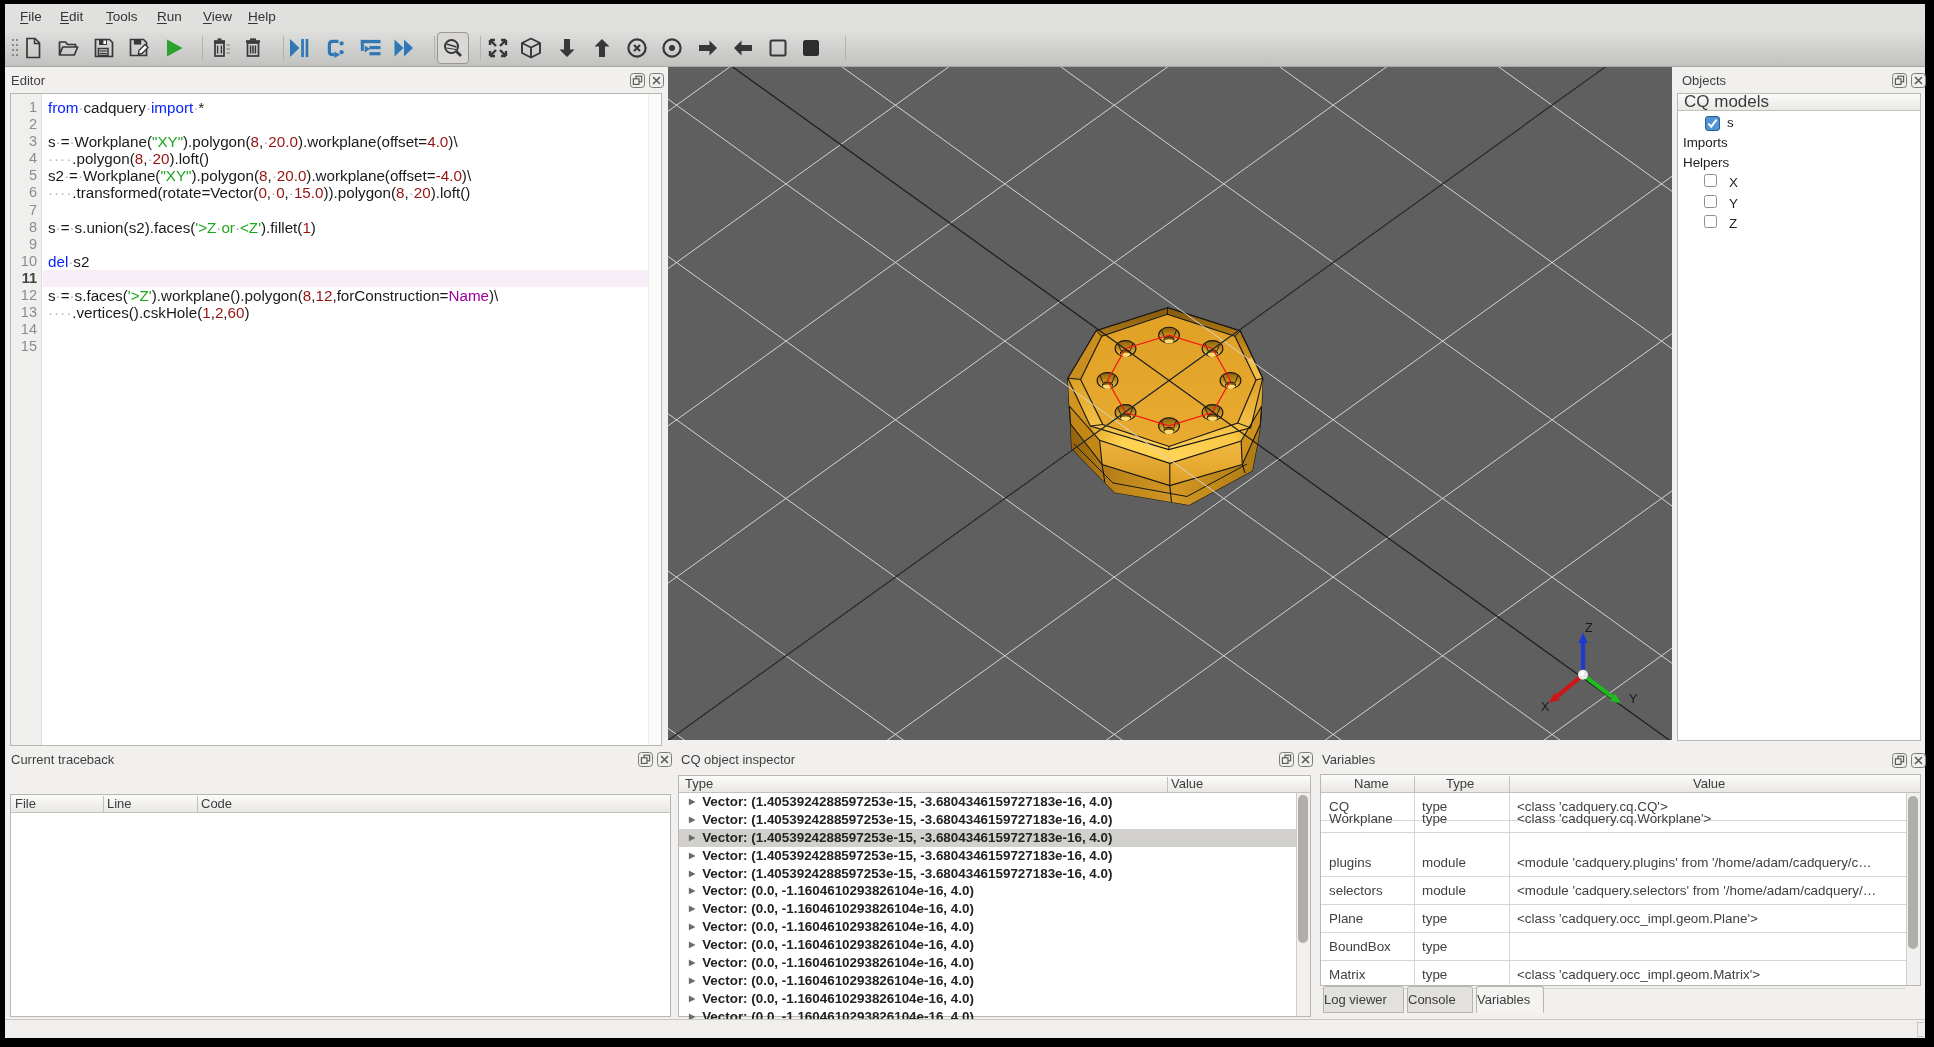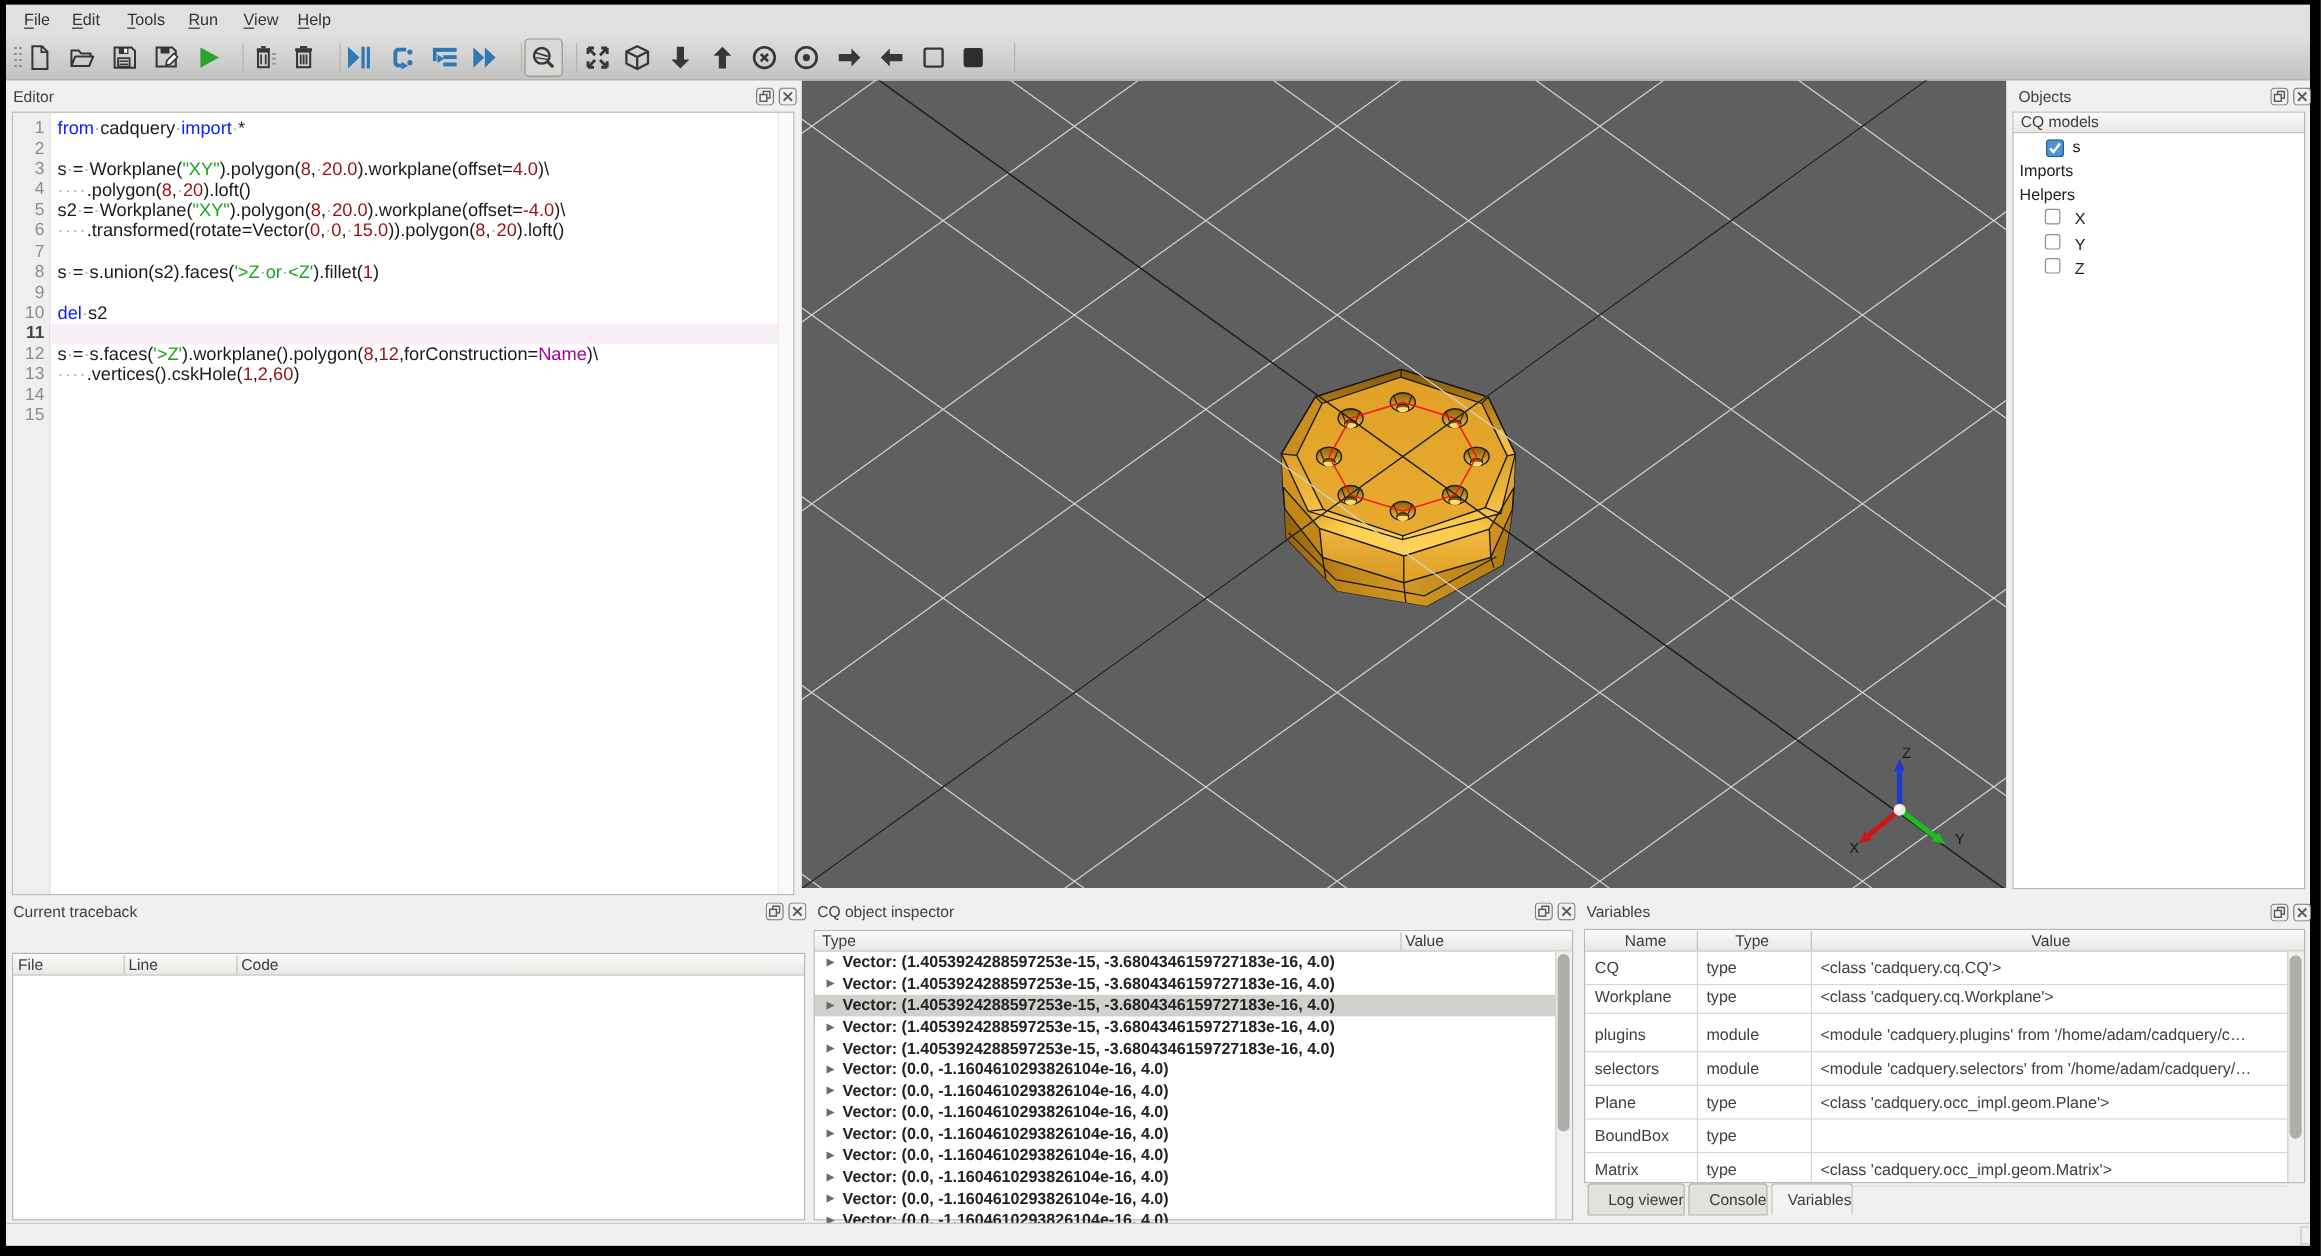--- a/index.html
+++ b/index.html
@@ -6,41 +6,41 @@
 .win { position:absolute; left:5px; top:4px; width:1920px; height:1034px; background:#f1f0ee; }
 .menubar { position:absolute; left:5px; top:4px; width:1920px; height:26px;
   background:#e0e0df; font-size:13.5px; color:#333333; }
 .menubar span { position:absolute; top:5px; }
 .menubar u { text-decoration:underline; text-underline-offset:2px; }
 .toolbar { position:absolute; left:5px; top:30px; width:1920px; height:37px;
   background:linear-gradient(#dfdfde,#c2c2c0); border-bottom:1px solid #a9a8a5; }
 .dock-title { position:absolute; font-size:13px; color:#3f3f3f; }
 .panel { position:absolute; background:#fff; border:1px solid #b8b7b4; }
 .hdr { background:linear-gradient(#fbfbfa,#e9e7e4); border-bottom:1px solid #c3c1be;
-  font-size:13px; color:#3c3c3c; }
+  font-size:17px; color:#3c3c3c; }
 .ed { position:absolute; left:10px; top:93px; width:652px; height:653px; background:#fff;
   border:1px solid #b8b7b4; overflow:hidden; }
 .gutter { position:absolute; left:0; top:0; width:31px; height:100%; background:#efefee;
   border-right:1px solid #e0e0df; }
 .ln { height:17.1px; line-height:17.1px; text-align:right; padding-right:4px;
   color:#8c8c8c; font-size:14.5px; }
 .codes { position:absolute; left:37px; top:0; right:14px; }
 .cl { height:17.1px; line-height:17.1px; font-size:15.2px; color:#1a1a1a; white-space:pre; }
 .cl i { color:#adadad; font-style:normal; }
 .k { color:#0a24fb; } .s { color:#1ca61c; } .n { color:#961212; }
 .t { color:#a000a0; } .d { color:#b4b4b4; letter-spacing:1px; }
 .hl { position:absolute; left:32px; width:616px; height:17px; background:#f7eef7; }
 .tri { color:#6a6a6a; font-size:8px; vertical-align:2px; margin-right:7px; }
 .vrow { height:17.9px; line-height:17.9px; font-size:13.4px; color:#222; padding-left:10px;
   white-space:nowrap; overflow:hidden;font-weight:bold; }
 .varrow { position:absolute; left:0; width:100%; height:28px; line-height:28px; font-size:13.4px;
   color:#404040; border-bottom:1px solid #d8d6d3; }
 .vc1 { position:absolute; left:8px; } .vc2 { position:absolute; left:101px; }
 .vc3 { position:absolute; left:196px; width:385px; white-space:nowrap; overflow:hidden; }
-.tab { position:absolute; top:0; height:27px; line-height:26px; text-align:right; font-size:13px;
+.tab { position:absolute; top:0; height:27px; line-height:26px; text-align:left; font-size:13px;
   color:#3c3c3c; background:#e3e1de; border:1px solid #b5b4b1; border-radius:3px 3px 0 0; }
 </style></head><body>
 <div class="win"></div>
 
 <div class="menubar">
 <span style="left:15px"><u>F</u>ile</span>
 <span style="left:55px"><u>E</u>dit</span>
 <span style="left:101px"><u>T</u>ools</span>
 <span style="left:152px"><u>R</u>un</span>
 <span style="left:198px"><u>V</u>iew</span>
@@ -468,21 +468,21 @@
   <div style="position:absolute;left:125px;top:1px;font-size:13px;color:#3c3c3c">Type</div>
   <div style="position:absolute;left:372px;top:1px;font-size:13px;color:#3c3c3c">Value</div>
   <div style="position:absolute;left:93px;top:1px;width:1px;height:16px;background:#c3c1be"></div>
   <div style="position:absolute;left:188px;top:1px;width:1px;height:16px;background:#c3c1be"></div>
   <div style="position:absolute;left:0;top:18px;width:585px;height:196px;overflow:hidden">
     <div class="varrow" style="top:0px">
         <div class="vc1">CQ</div>
         <div class="vc2">type</div>
         <div class="vc3">&lt;class 'cadquery.cq.CQ'&gt;</div>
       </div>
-<div class="varrow" style="top:24px">
+<div class="varrow" style="top:12px">
         <div class="vc1">Workplane</div>
         <div class="vc2">type</div>
         <div class="vc3">&lt;class 'cadquery.cq.Workplane'&gt;</div>
       </div>
 <div class="varrow" style="top:56px">
         <div class="vc1">plugins</div>
         <div class="vc2">module</div>
         <div class="vc3">&lt;module 'cadquery.plugins' from '/home/adam/cadquery/c…</div>
       </div>
 <div class="varrow" style="top:84px">

